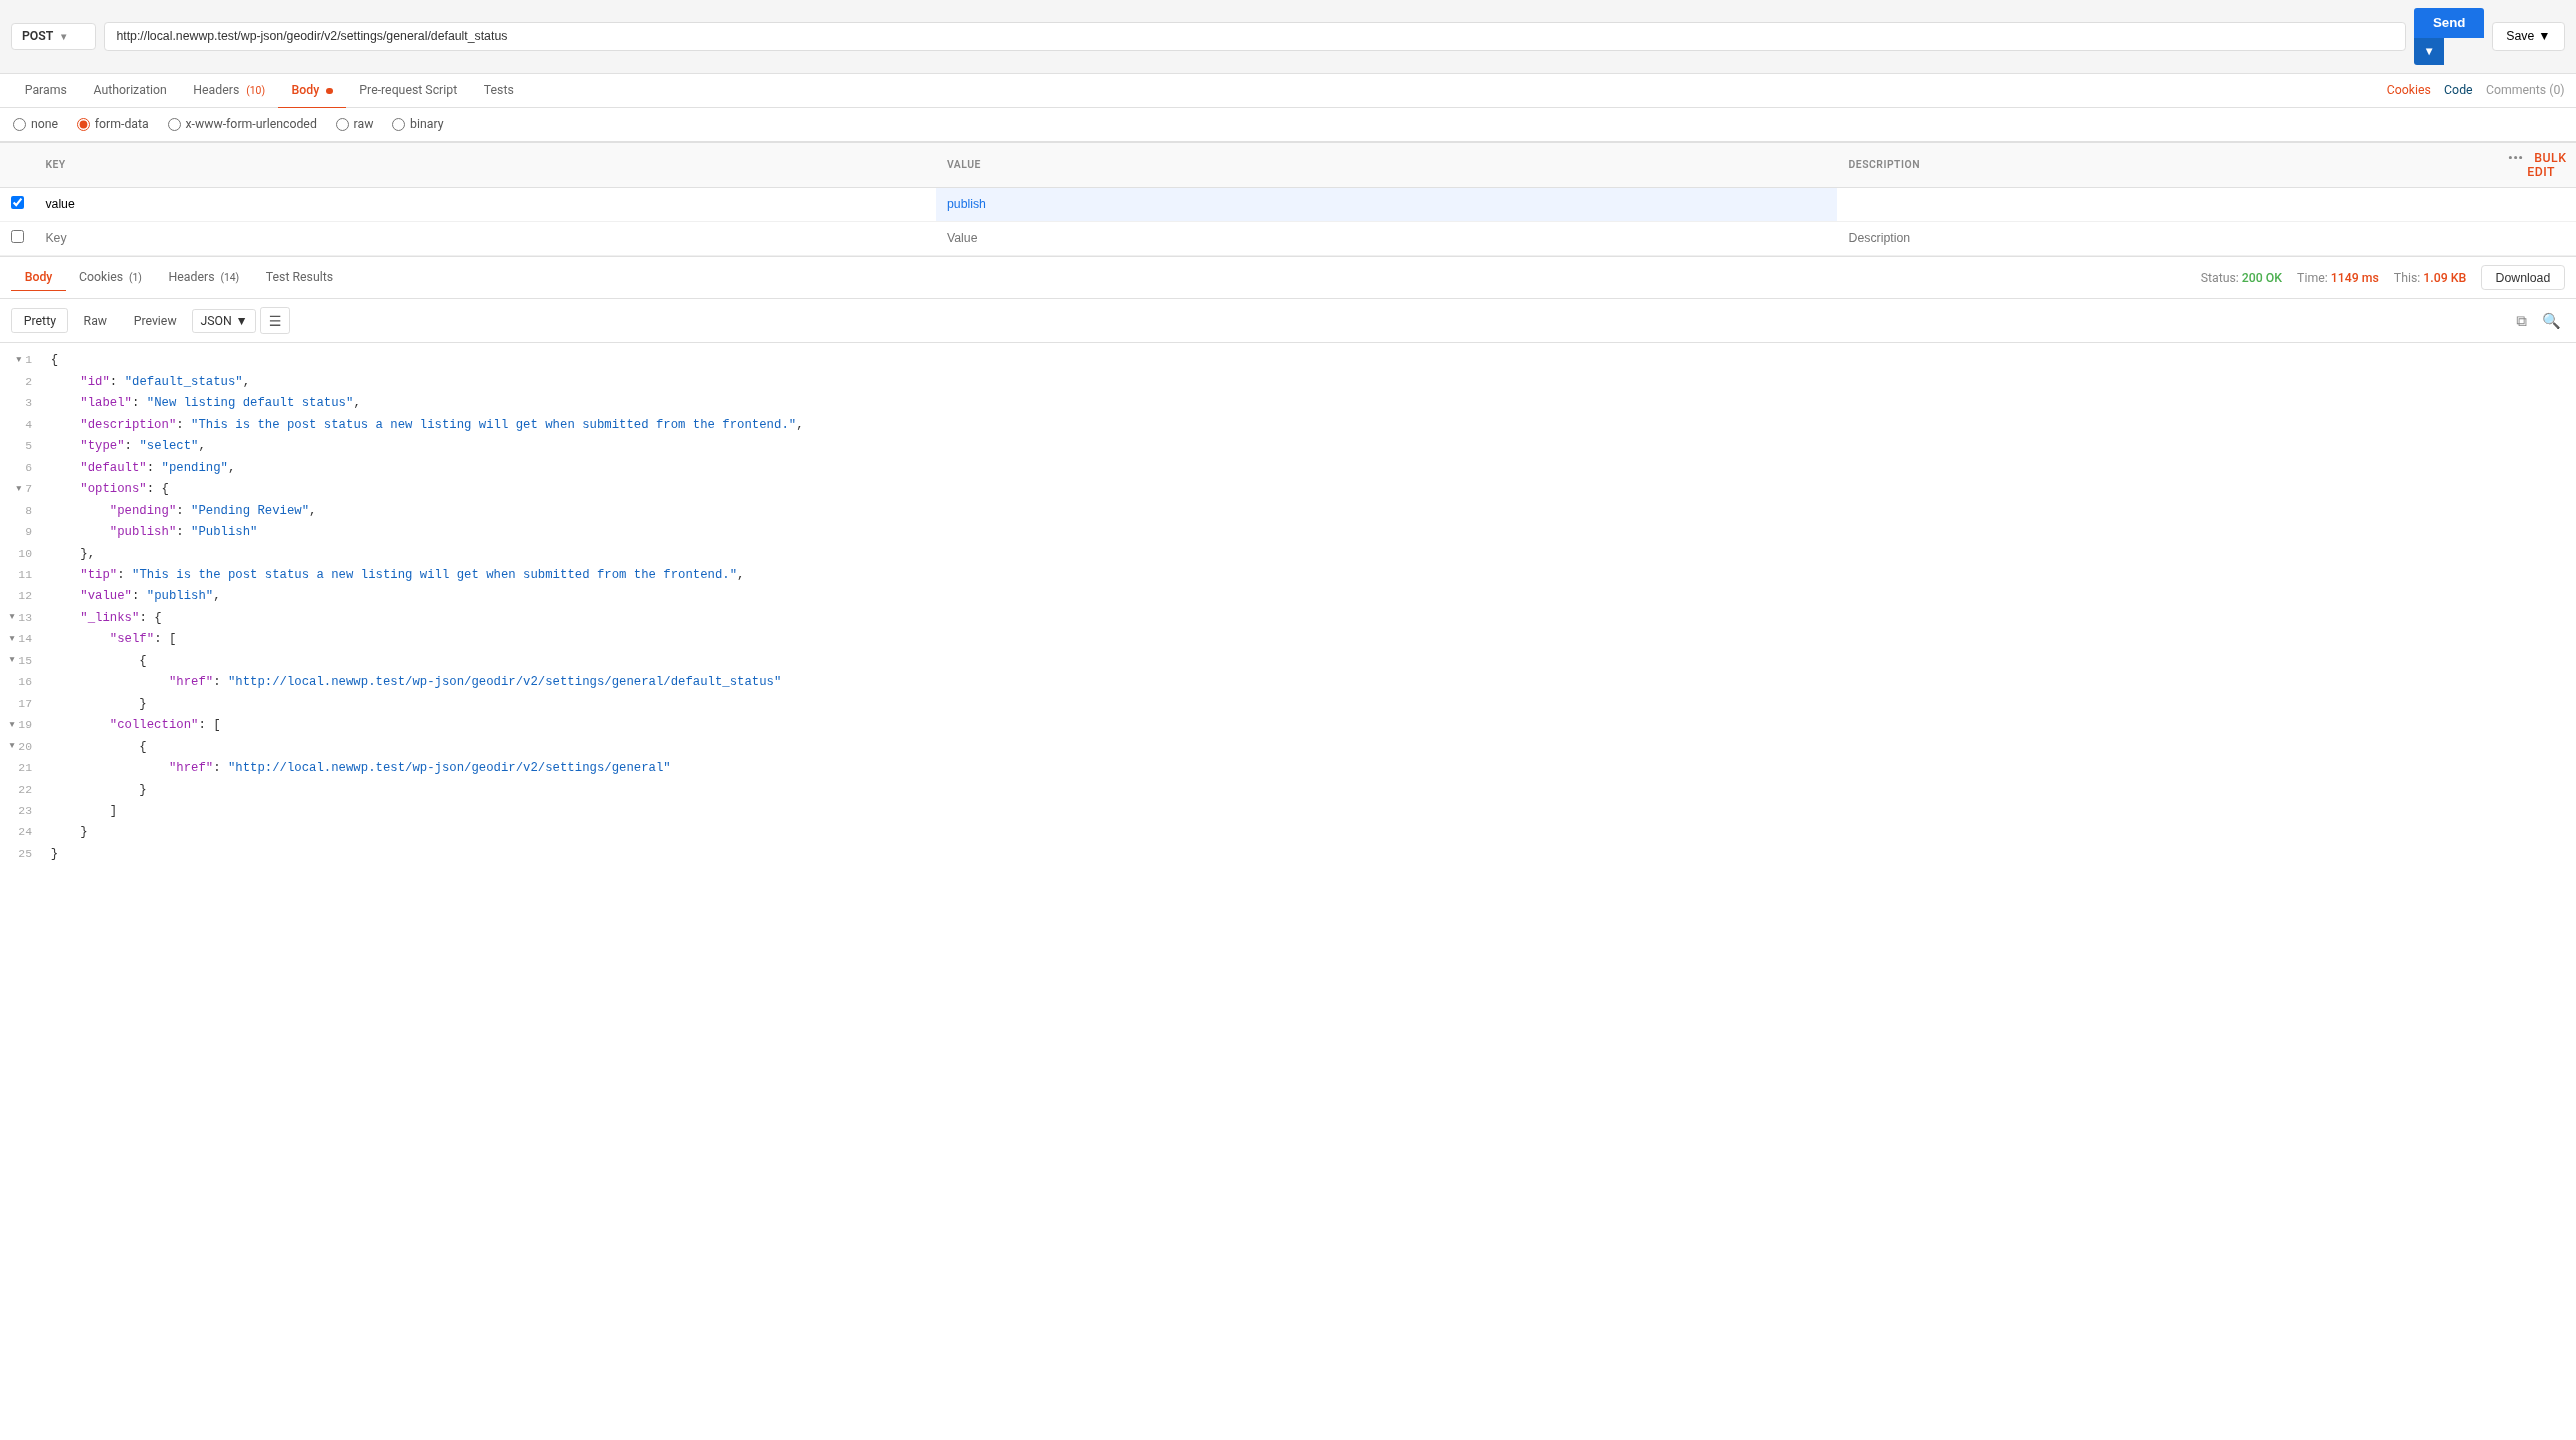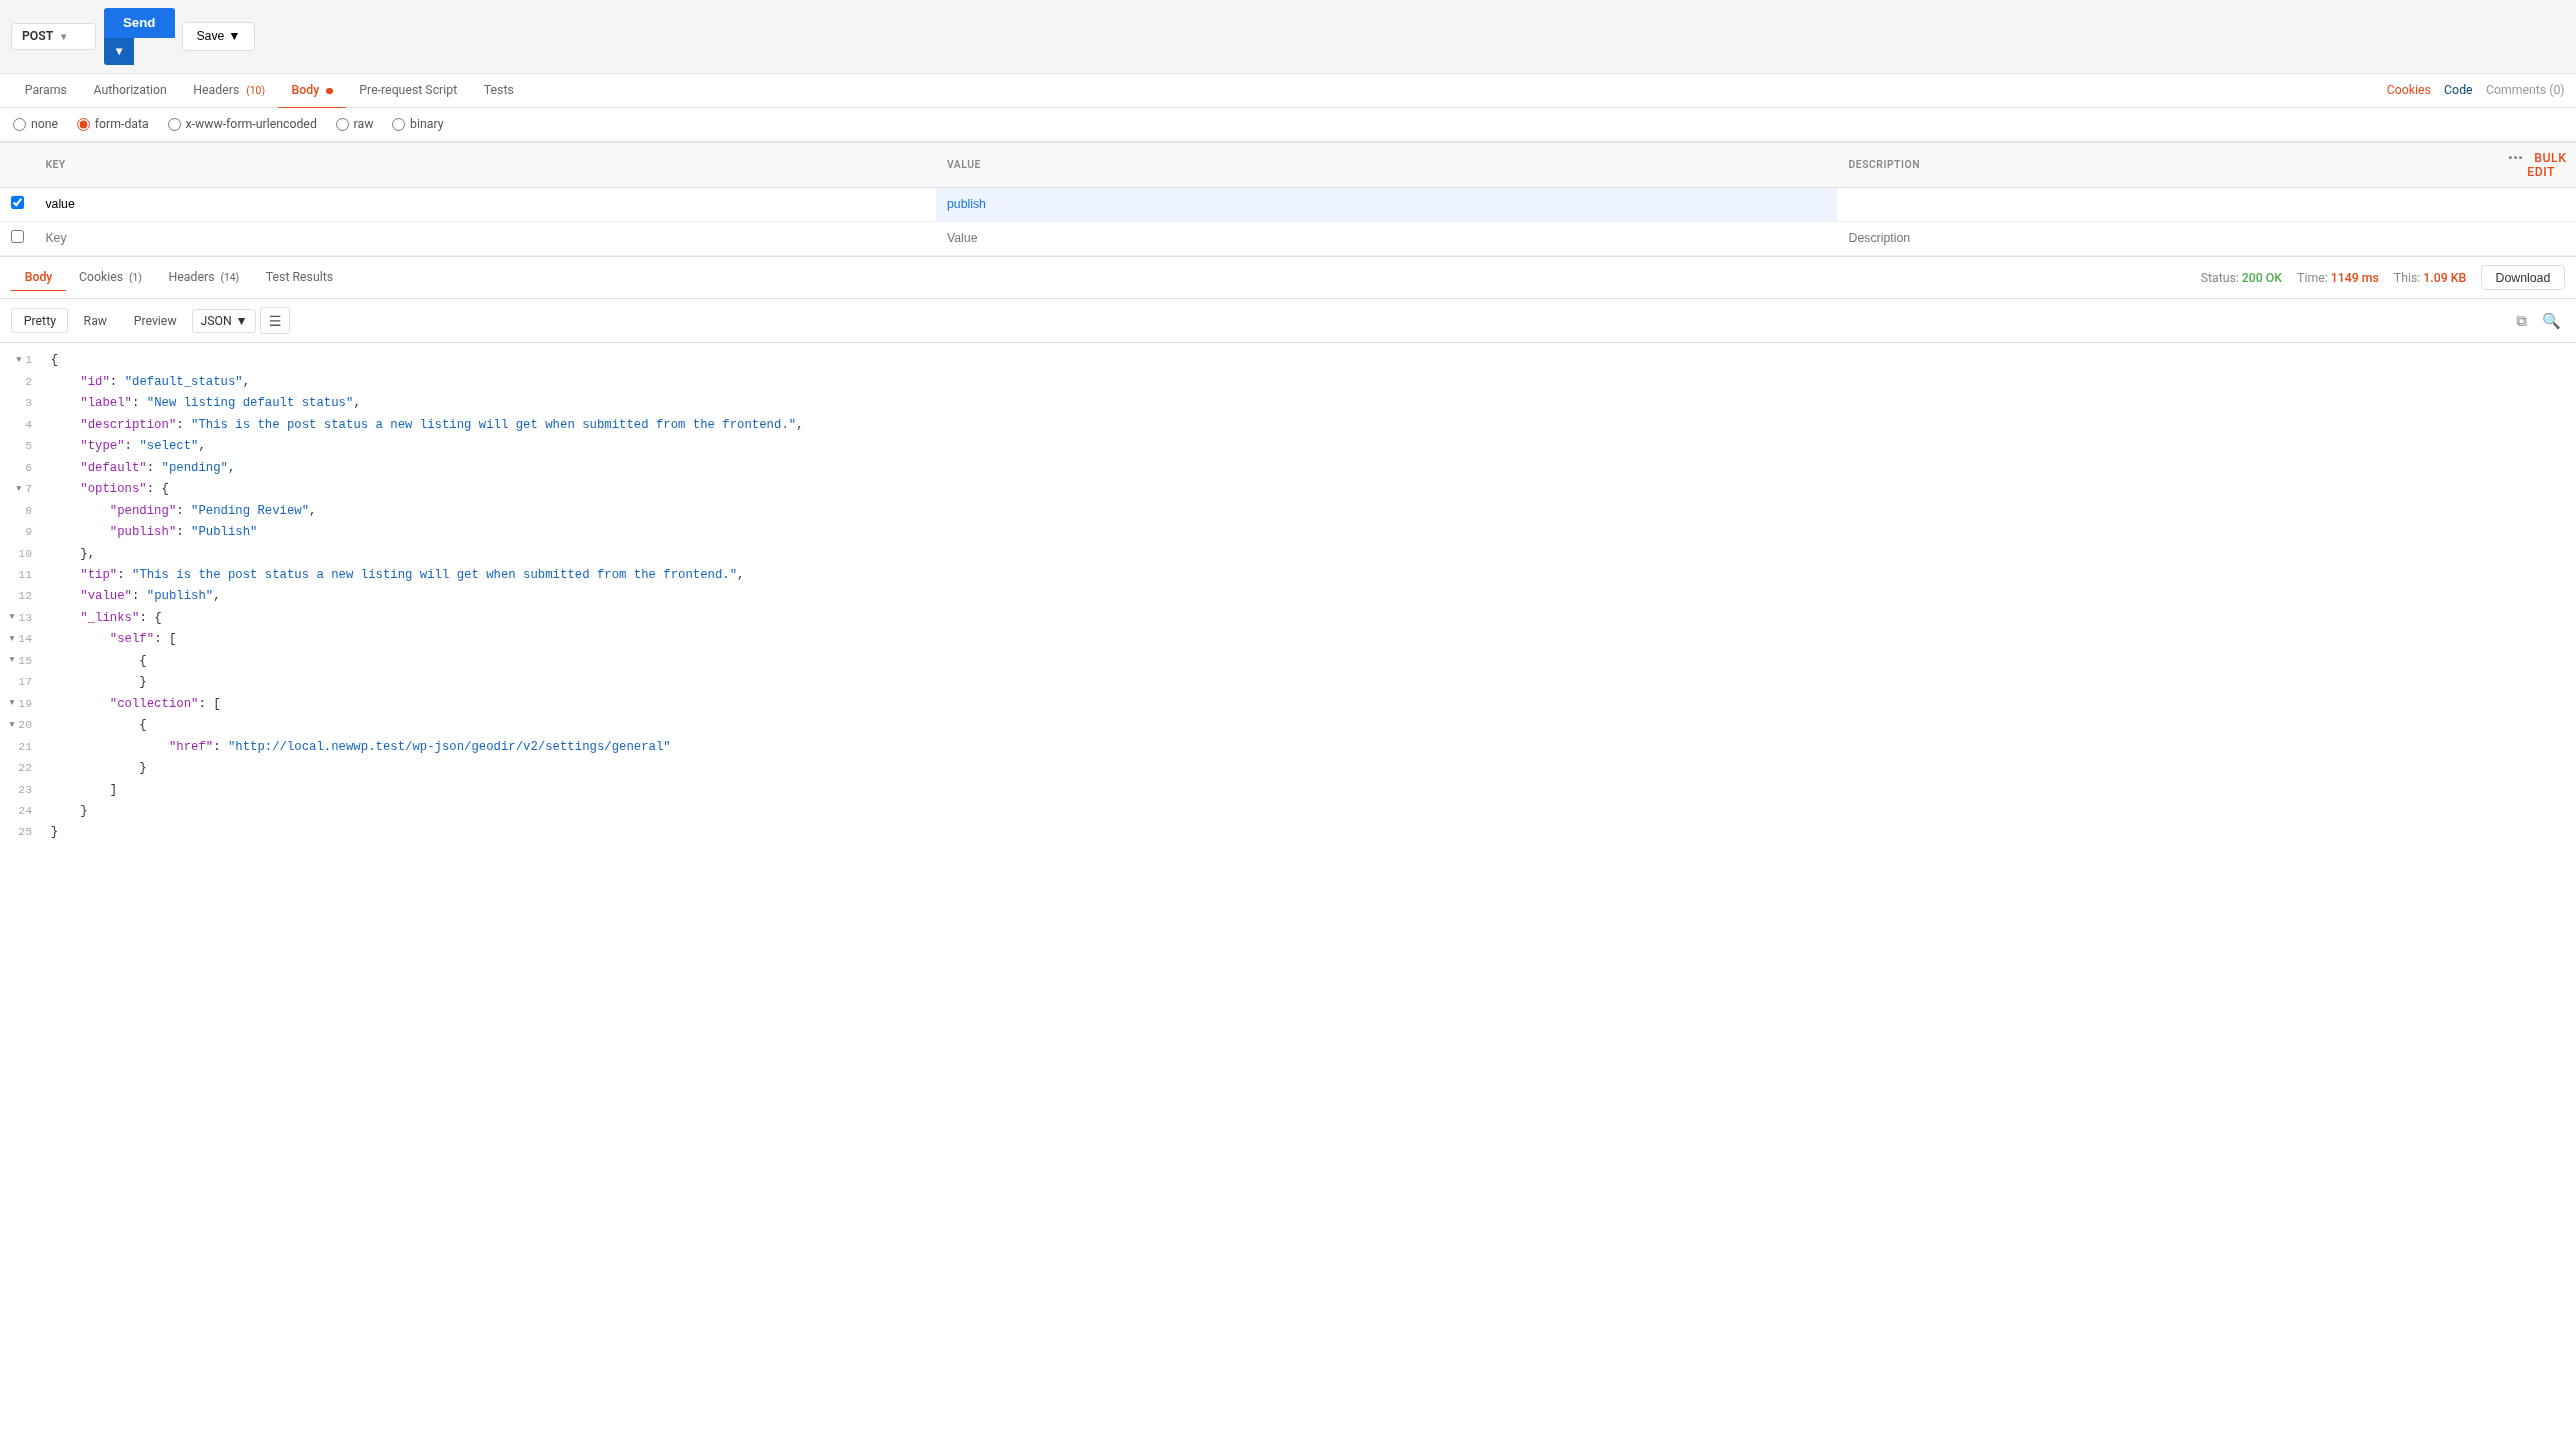--- a/index.html
+++ b/index.html
@@ -350,20 +350,21 @@
     .c-link { color: #1565c0; }
   </style>
 </head>
 <body>
 
 <div class="top-bar">
   <div class="method-select">
     <span>POST</span>
     <span class="arrow">▼</span>
   </div>
+  <input class="url-input" type="text" value="http://local.newwp.test/wp-json/geodir/v2/settings/general/default_status" style="">
   <div class="send-btn-group">
     <button class="send-btn">Send</button>
     <button class="send-arrow">▼</button>
   </div>
   <button class="save-btn">
     <span>Save</span>
     <span>▼</span>
   </button>
 </div>
 
@@ -581,20 +582,26 @@
     </div>
     <div class="code-line">
       <span class="line-num">
         <span class="line-arrow">▼</span>
         <span>15</span>
       </span>
       <span class="line-content"><span>            </span><span class="c-brace">{</span></span>
     </div>
     <div class="code-line">
       <span class="line-num">
+        <span>16</span>
+      </span>
+      <span class="line-content"><span>                </span><span class="c-key">"href"</span><span>: </span><span class="c-link">"http://local.newwp.test/wp-json/geodir/v2/settings/general/default_status"</span></span>
+    </div>
+    <div class="code-line">
+      <span class="line-num">
         <span>17</span>
       </span>
       <span class="line-content"><span>            </span><span class="c-brace">}</span></span>
     </div>
     <div class="code-line">
       <span class="line-num">
         <span class="line-arrow">▼</span>
         <span>19</span>
       </span>
       <span class="line-content"><span>        </span><span class="c-key">"collection"</span><span>: </span><span class="c-brace">[</span></span>

